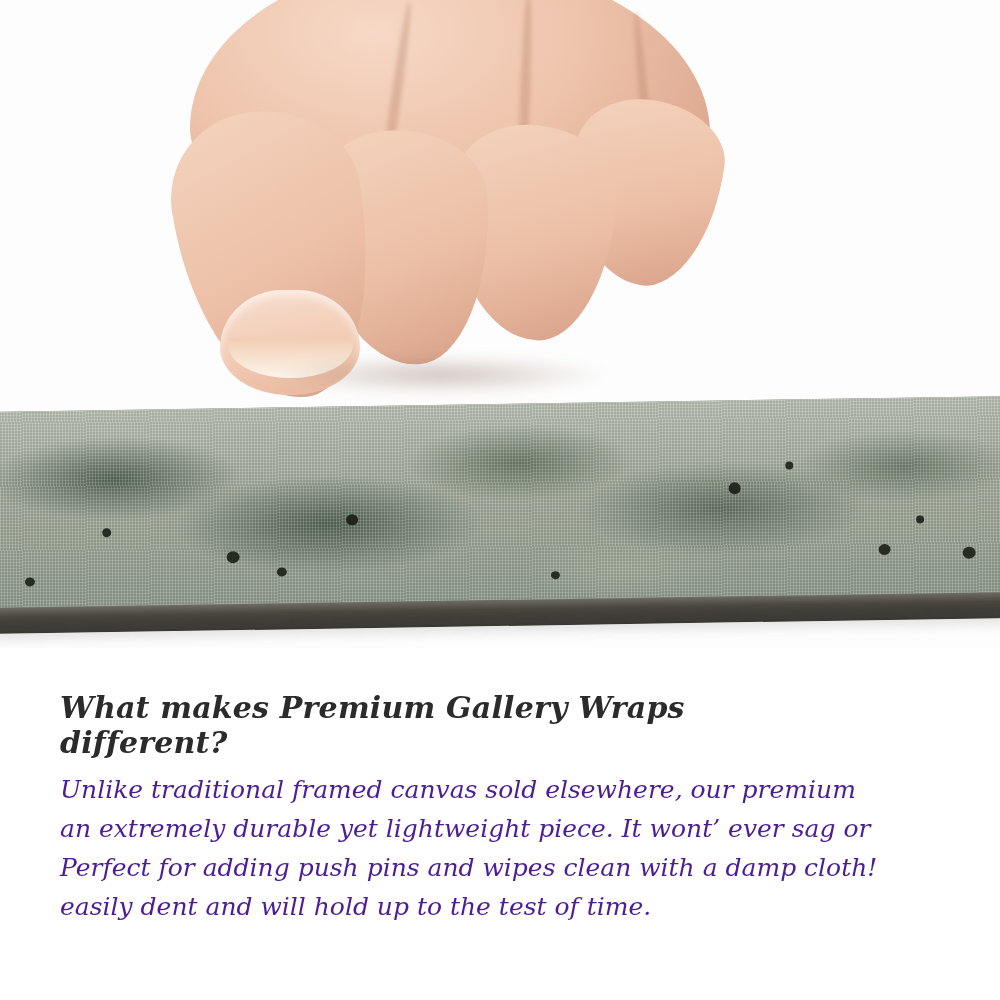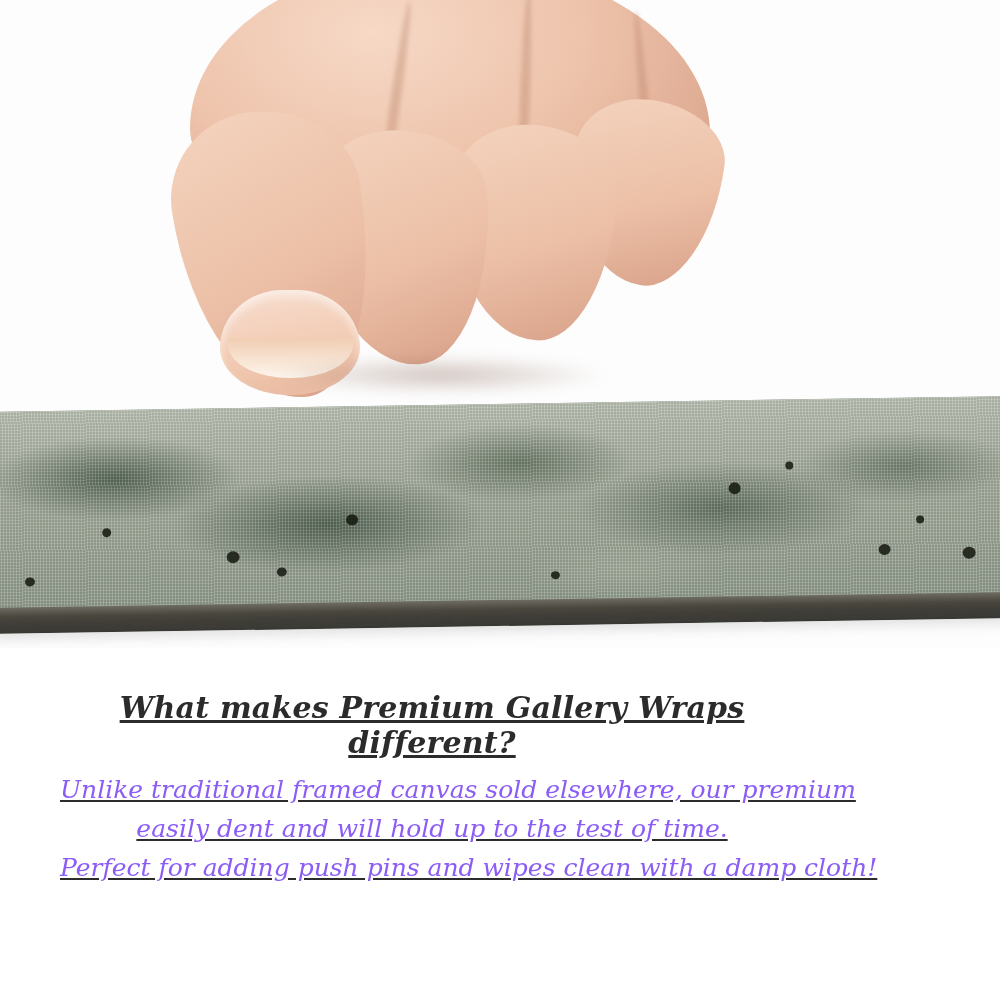--- a/index.html
+++ b/index.html
@@ -155,41 +155,40 @@
     transform: rotate(-0.9deg);
     filter: blur(4px);
   }
 
   
   .caption {
     position: absolute;
     left: 0;
     top: 690px;
     width: 864px;
-    text-align: center;
+    text-align: left;
     color: #2c2c2c;
     padding: 0 60px;
     box-sizing: border-box;
-    text-decoration: underline;
   }
   .caption-heading {
     font-family: "DejaVu Serif", serif;
     font-style: italic;
     font-weight: 700;
     font-size: 30px;
     letter-spacing: 0.2px;
     margin: 0 0 10px 0;
     color: #2b2b2b;
   }
   .caption-line {
     font-family: "DejaVu Serif", serif;
     font-style: italic;
     font-size: 25px;
     line-height: 39px;
-    color: #8b5cf6;
+    color: #4c1d95;
     white-space: nowrap;
   }
 </style>
 </head>
 <body>
 
 <div class="promo-card">
 
   <div class="photo-area">
 
@@ -225,17 +224,18 @@
       <div class="speck" style="left:30px; top:166px; width:10px; height:9px;"></div>
 
       <div class="slab-edge"></div>
     </div>
     <div class="slab-shadow"></div>
   </div>
 
   <div class="caption">
     <div class="caption-heading">What makes Premium Gallery Wraps different?</div>
     <div class="caption-line">Unlike traditional framed canvas sold elsewhere, our premium</div>
+    <div class="caption-line">an extremely durable yet lightweight piece. It wont’ ever sag or</div>
+    <div class="caption-line">Perfect for adding push pins and wipes clean with a damp cloth!</div>
     <div class="caption-line">easily dent and will hold up to the test of time.</div>
-    <div class="caption-line">Perfect for adding push pins and wipes clean with a damp cloth!</div>
   </div>
 
 </div>
 
 </body></html>

